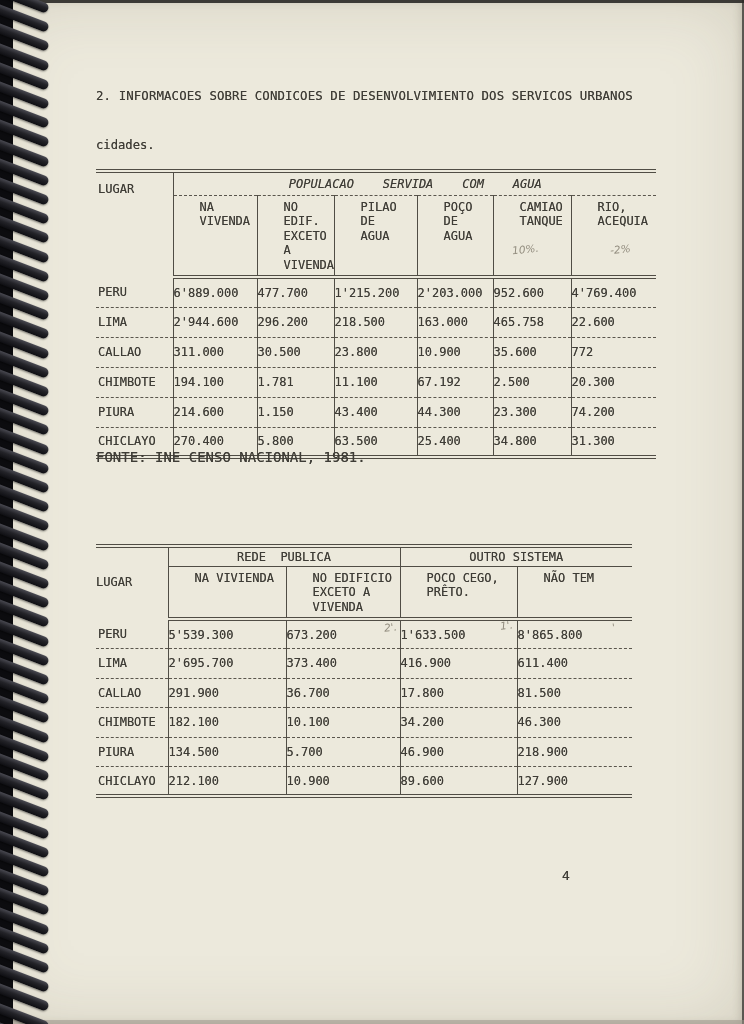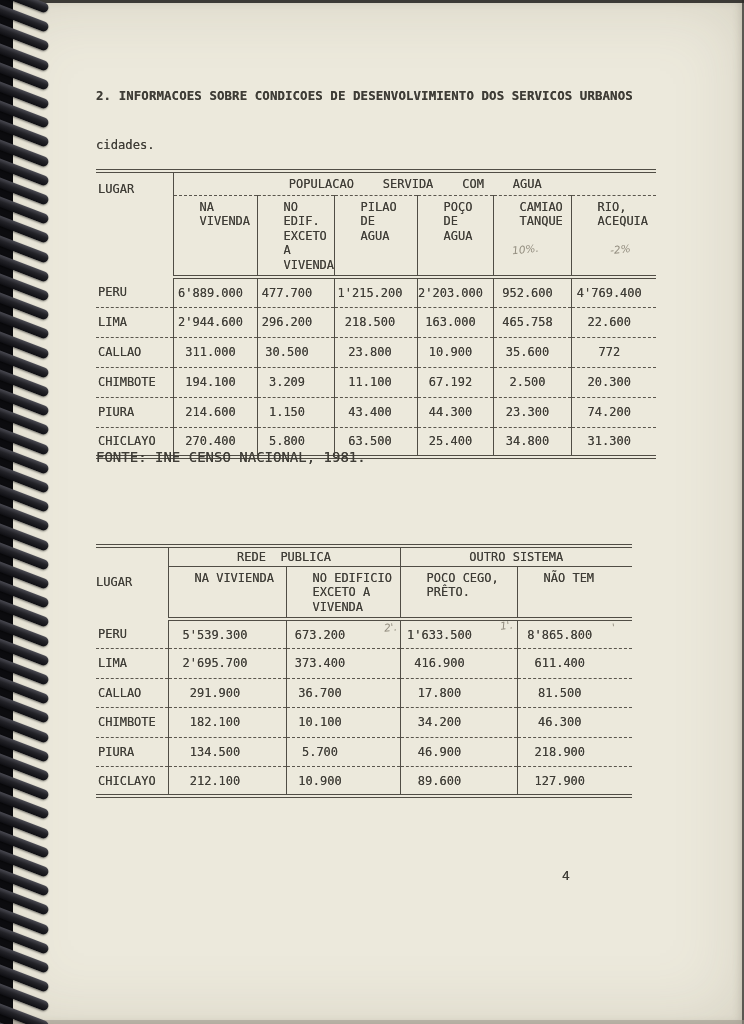--- a/index.html
+++ b/index.html
@@ -22,51 +22,51 @@
   .coil {
     position:absolute; left:-7px; width:57px; height:9.5px;
     background:linear-gradient(180deg,#4a4a52 0%,#232328 45%,#0e0e12 100%);
     border-radius:6px; transform:rotate(21deg);
     box-shadow:0 1px 2px rgba(0,0,0,.45);
   }
 
   .content { position:absolute; left:96px; top:0; width:584px; height:100%; }
   .txt { text-shadow:0 0 .6px rgba(60,57,50,.75); }
 
-  .title { position:absolute; top:88px; left:0; font-size:12.4px; font-weight:bold; letter-spacing:.1px; white-space:pre; }
+  .title { position:absolute; top:88px; left:0; font-size:12.4px; font-weight:normal; letter-spacing:.1px; white-space:pre; }
   .subtitle { position:absolute; top:120px; left:0; font-size:12.2px; line-height:17px; white-space:pre; }
   .sec-b-title { position:absolute; top:503px; left:0; font-size:12.2px; white-space:pre; }
   .fonte1 { position:absolute; top:449px; left:0; font-size:14px; white-space:pre; }
   .fonte2 { position:absolute; top:817px; left:-6px; font-size:12.2px; white-space:pre; }
   .page-num { position:absolute; top:868px; left:562px; font-size:13px; }
 
   table { border-collapse:collapse; table-layout:fixed; font-size:12px; color:#3e3c36; }
   td { text-shadow:0 0 .6px rgba(60,57,50,.7); }
   .bl { border-left:1.4px solid #504d45; }
   .dash-b { border-bottom:1.4px dashed #5a564d; }
 
   .t1 { position:absolute; top:169px; left:0; width:560px; border-top:4px double #504d45; }
   .t2 { position:absolute; top:544px; left:0; width:536px; border-top:4px double #504d45; }
 
   thead td { vertical-align:top; padding:4px 4px 3px 5px; line-height:14.5px; white-space:pre-line; }
   .corner { padding-top:9px; padding-left:2px; }
-  .span-h { text-align:center; white-space:pre; }
+  .span-h { text-align:center; white-space:pre;font-style:italic; }
   .sub td { border-bottom:4px double #504d45; height:62px;padding-left:26px; }
   .grp td { height:19px; padding:2px 0 1px; }
   .grp-label { text-align:center; white-space:pre; }
   .solid-b { border-bottom:1.4px solid #504d45; }
   .t2 .corner { padding-top:27px; }
   .t2 .sub td { height:40px; }
 
   tbody td { border-bottom:1.4px dashed #5a564d; vertical-align:middle; font-size:12px; }
   .t1 tbody td { height:30px; }
   .t2 tbody td { height:29.5px; }
   tbody tr:last-child td { border-bottom:4px double #504d45; }
   tbody td.lug { text-align:left; padding-left:2px; }
-  tbody td.v { text-align:center; padding-right:9px; }
+  tbody td.v { text-align:left; padding-right:9px; }
   .t1 tbody td:nth-child(3) { padding-right:17px; }
   .t1 tbody td:nth-child(4) { padding-right:11px; }
   .t2 tbody td:nth-child(2) { padding-right:24px; }
   .t2 tbody td:nth-child(3) { padding-right:46px; }
   .t2 tbody td:nth-child(4) { padding-right:38px; }
   .t2 tbody td:nth-child(5) { padding-right:30px; }
 
   .pencil {
     position:absolute; font-family:"DejaVu Sans", sans-serif; font-style:italic;
     font-size:10.5px; color:#7c7668; opacity:.8; transform:rotate(-6deg); white-space:pre;
@@ -205,21 +205,21 @@
             <td class="v bl">311.000</td>
             <td class="v bl">30.500</td>
             <td class="v bl">23.800</td>
             <td class="v bl">10.900</td>
             <td class="v bl">35.600</td>
             <td class="v bl">772</td>
           </tr>
           <tr>
             <td class="lug">CHIMBOTE</td>
             <td class="v bl">194.100</td>
-            <td class="v bl">3.209</td>
+            <td class="v bl">1.781</td>
             <td class="v bl">11.100</td>
             <td class="v bl">67.192</td>
             <td class="v bl">2.500</td>
             <td class="v bl">20.300</td>
           </tr>
           <tr>
             <td class="lug">PIURA</td>
             <td class="v bl">214.600</td>
             <td class="v bl">1.150</td>
             <td class="v bl">43.400</td>

